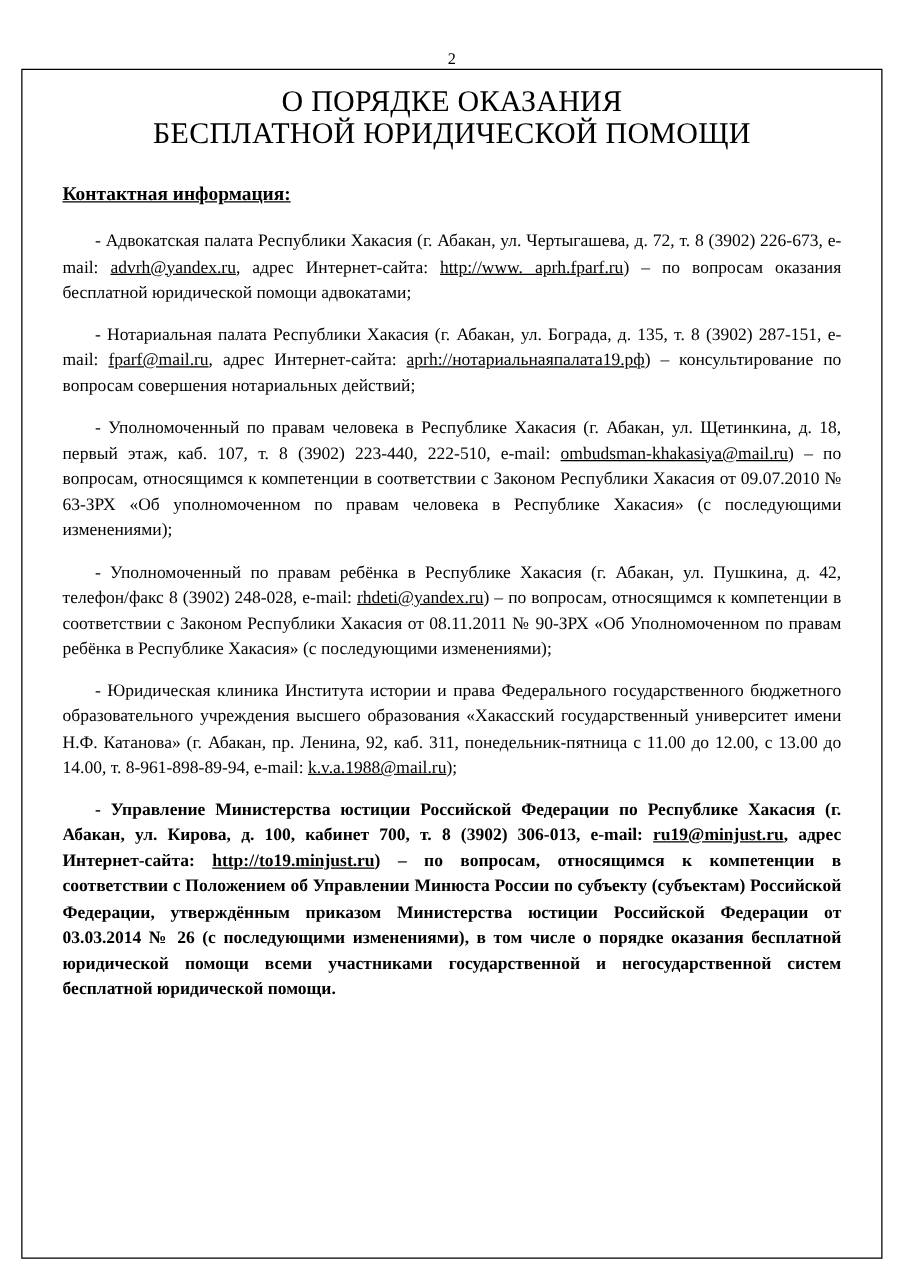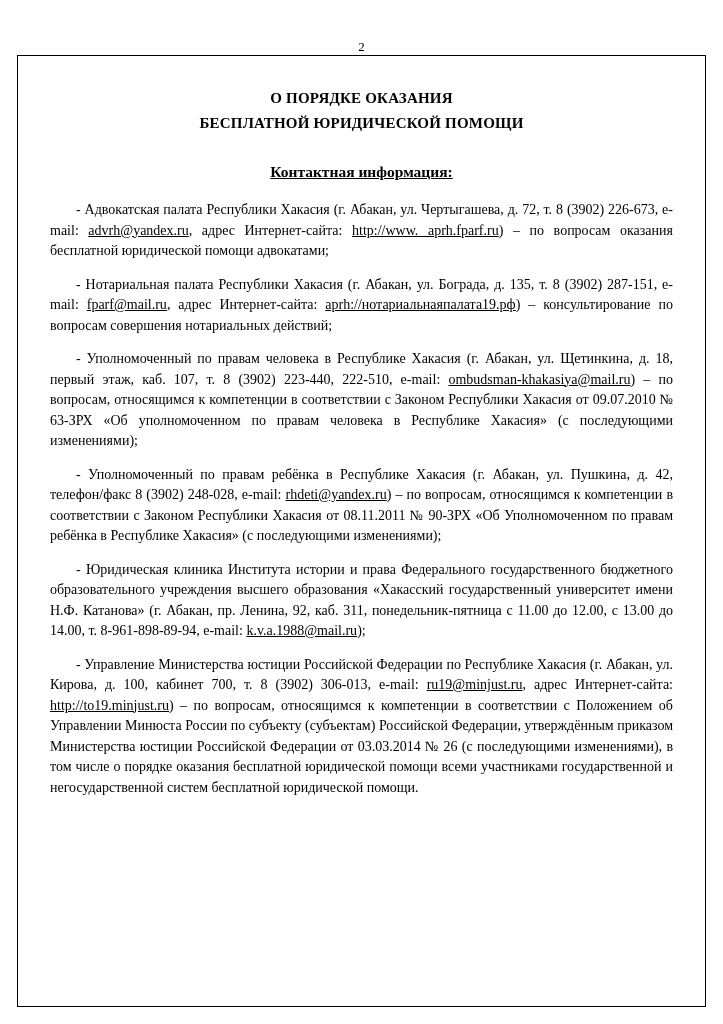--- a/index.html
+++ b/index.html
@@ -39,53 +39,54 @@
   }
   .content {
     position: absolute;
     top: 60px;
     left: 22px;
     width: 679px;
     box-sizing: border-box;
     padding: 10px 28px 0 28px;
   }
   h1.doc-title {
-    margin: 16px;
+    margin: 0;
     padding: 0;
-    font-size: 15px;
+    font-size: 24px;
     line-height: 25px;
-    font-weight: bold;
+    font-weight: normal;
     text-align: center;
     letter-spacing: 0.2px;
   }
   h1.doc-title .line2 {
     display: block;
   }
   .subtitle {
     margin-top: 26px;
-    text-align: center;
+    text-align: left;
     font-size: 15.5px;
     font-weight: bold;
     text-decoration: underline;
     line-height: 20px;
   }
   .body-block {
     margin-top: 18px;
   }
   p.para {
     margin: 0 0 13px 0;
     padding: 0;
     text-align: justify;
     text-justify: inter-word;
     font-size: 14px;
     line-height: 20.5px;
     text-indent: 26px;
   }
   p.para:last-child {
     margin-bottom: 0;
+    font-weight: bold;
   }
   .u {
     text-decoration: underline;
   }
 </style>
 </head>
 <body>
 
 <div class="page">
 

